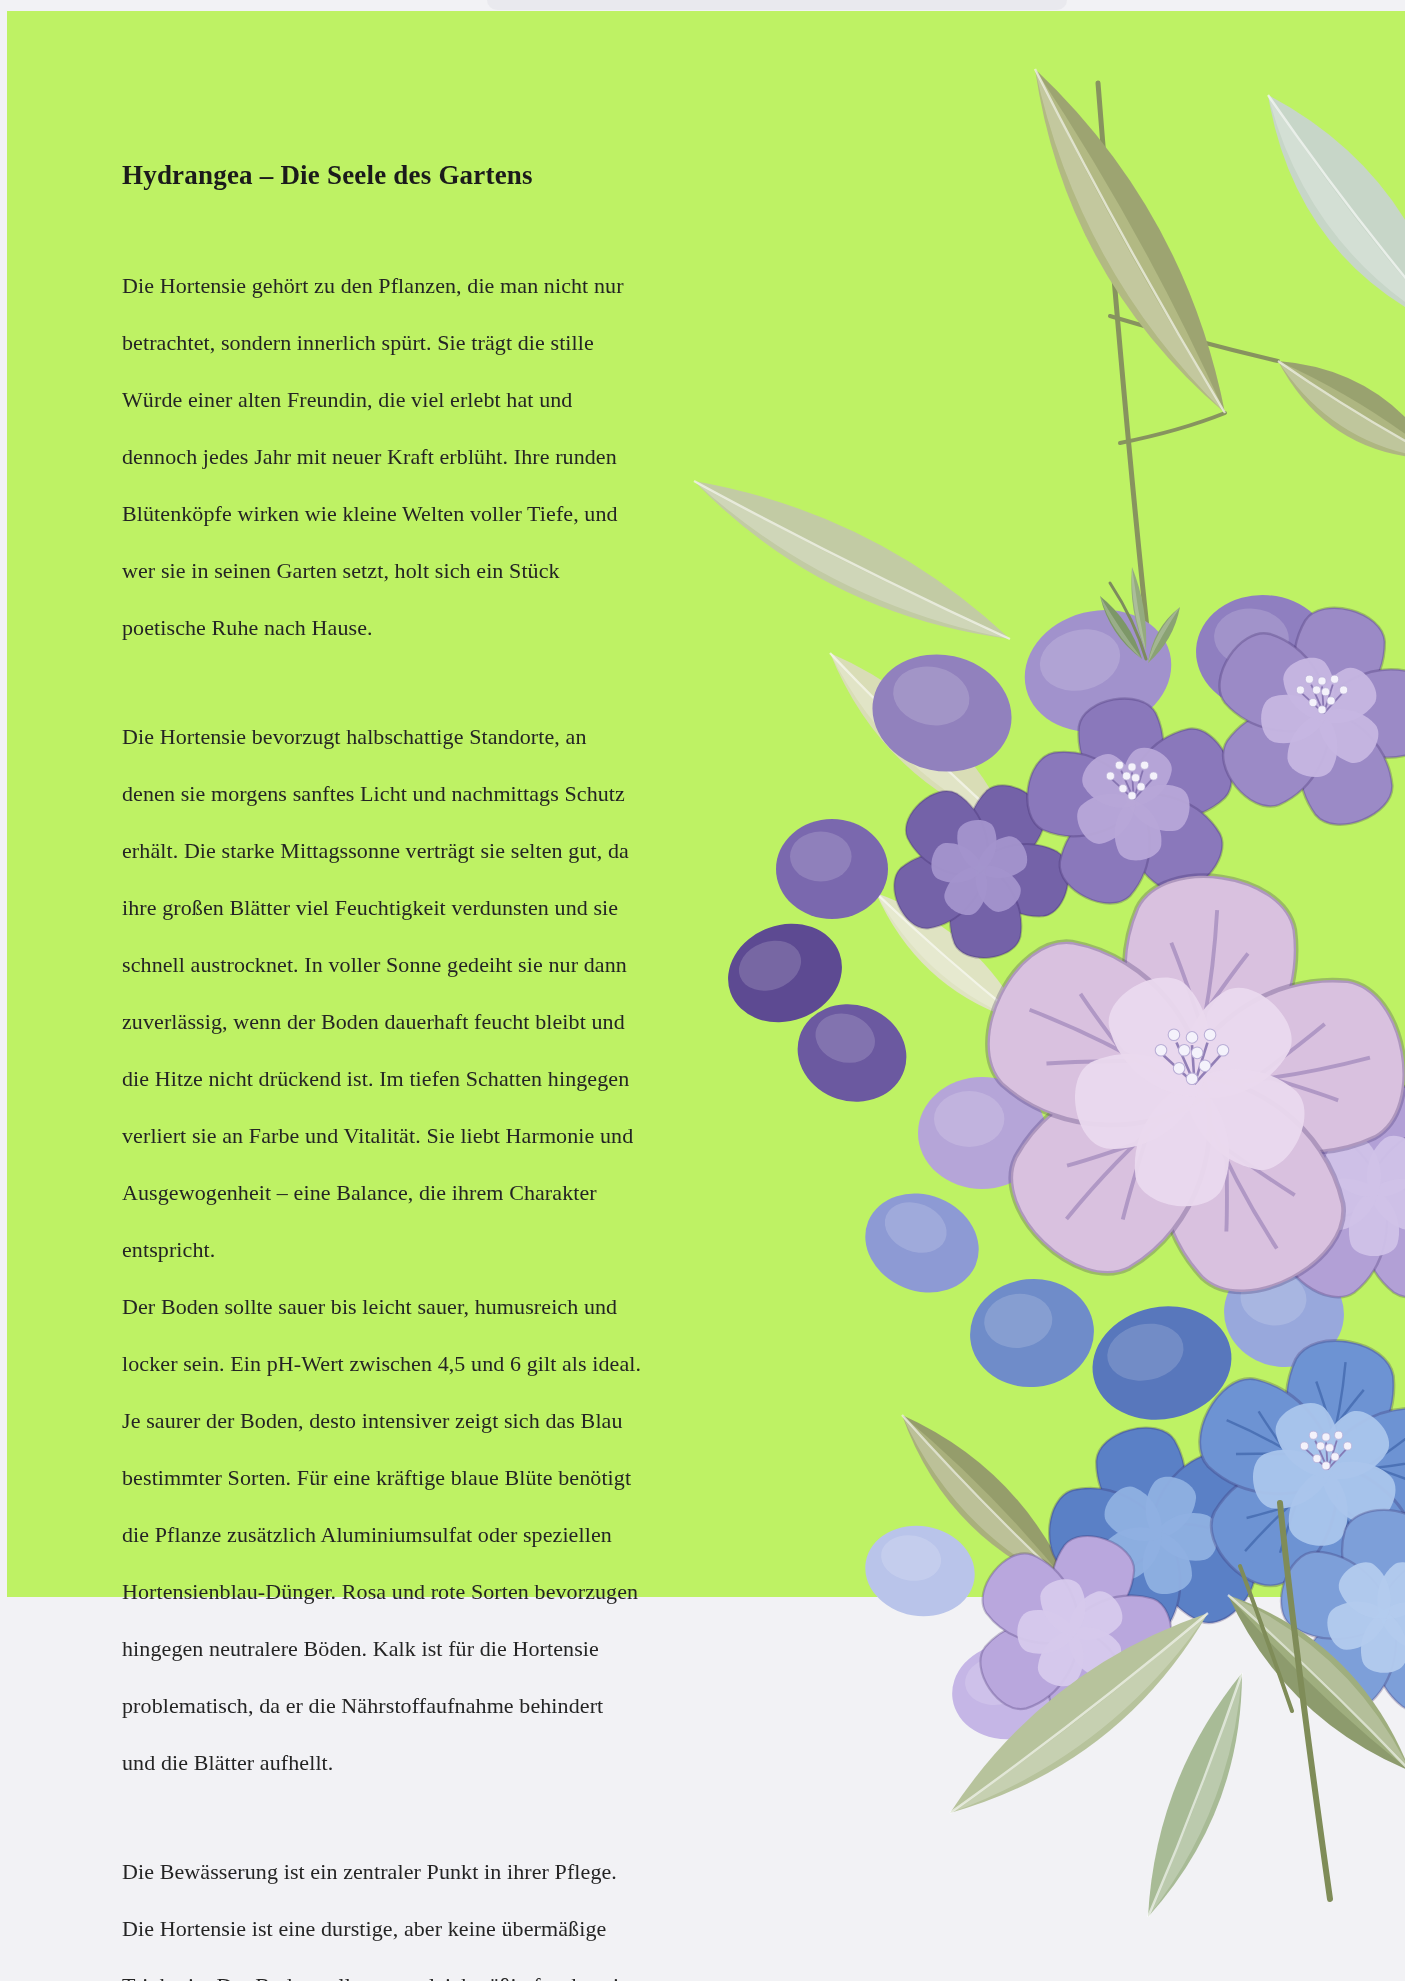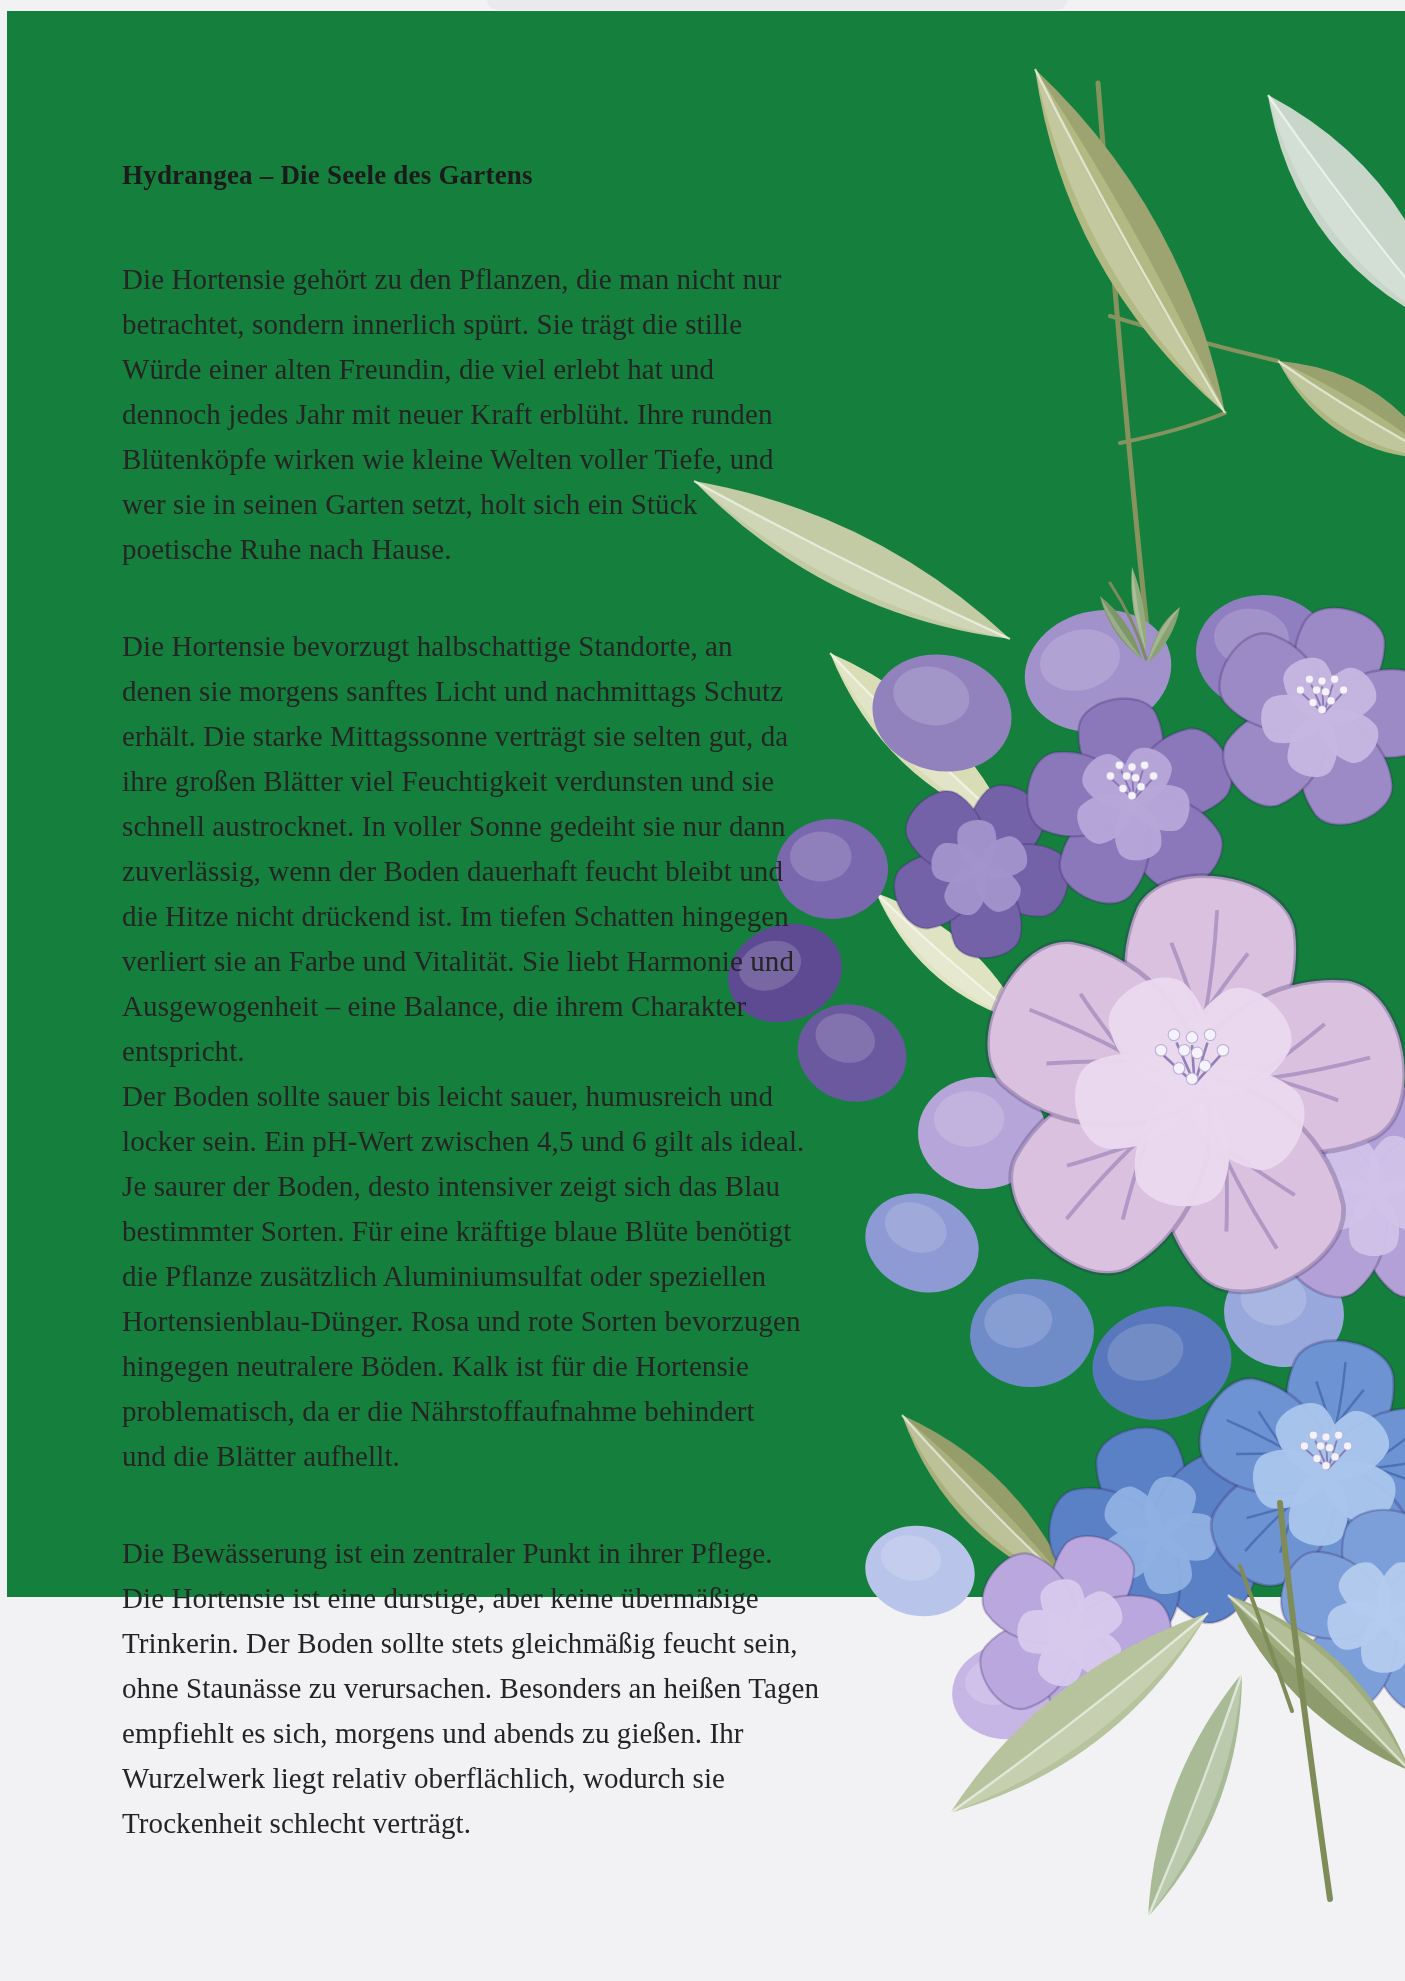--- a/index.html
+++ b/index.html
@@ -4,41 +4,41 @@
 <style>
   html,body{margin:0;padding:0;}
   body{
     width:1405px;height:1981px;
     background:#f2f2f5;
     position:relative;overflow:hidden;
     font-family:"Liberation Serif","DejaVu Serif",serif;
   }
   .page{
     position:absolute;left:7px;top:11px;width:1398px;height:1586px;
-    background:#15803d;
+    background:#bef264;
   }
   .top-shade{
     position:absolute;top:-11px;left:480px;width:580px;height:10px;
     background:#e7e7ec;border-radius:0 0 10px 10px;opacity:.85;
   }
   .illustration{
     position:absolute;top:0;right:0;width:725px;height:1970px;
     pointer-events:none;
   }
   .content{
     position:absolute;left:0;top:0;width:740px;
     padding:147px 0 0 115px;box-sizing:border-box;
     color:#212121;
   }
   h1.doc-title{
     font-size:27px;line-height:34px;font-weight:700;
     margin:0 0 65px 0;letter-spacing:.2px;color:#1b1b1b;
   }
   p.body-par{
-    font-size:29px;line-height:45px;margin:0 0 52px 0;
+    font-size:22px;line-height:57px;margin:0 0 52px 0;
     white-space:pre;letter-spacing:.1px;color:#242424;
   }
 </style>
 </head>
 <body>
 
 <div class="page">
   <div class="top-shade"></div>
 
   <svg id="illus" class="illustration" viewBox="0 0 725 1970" preserveAspectRatio="none">

